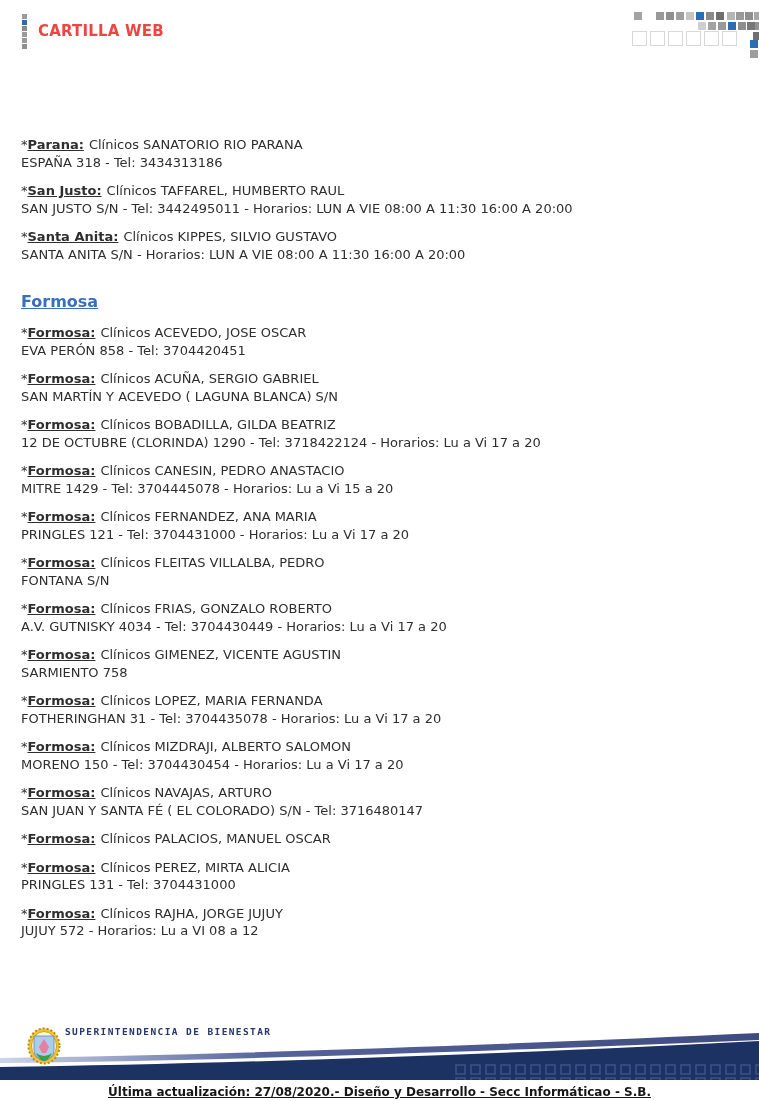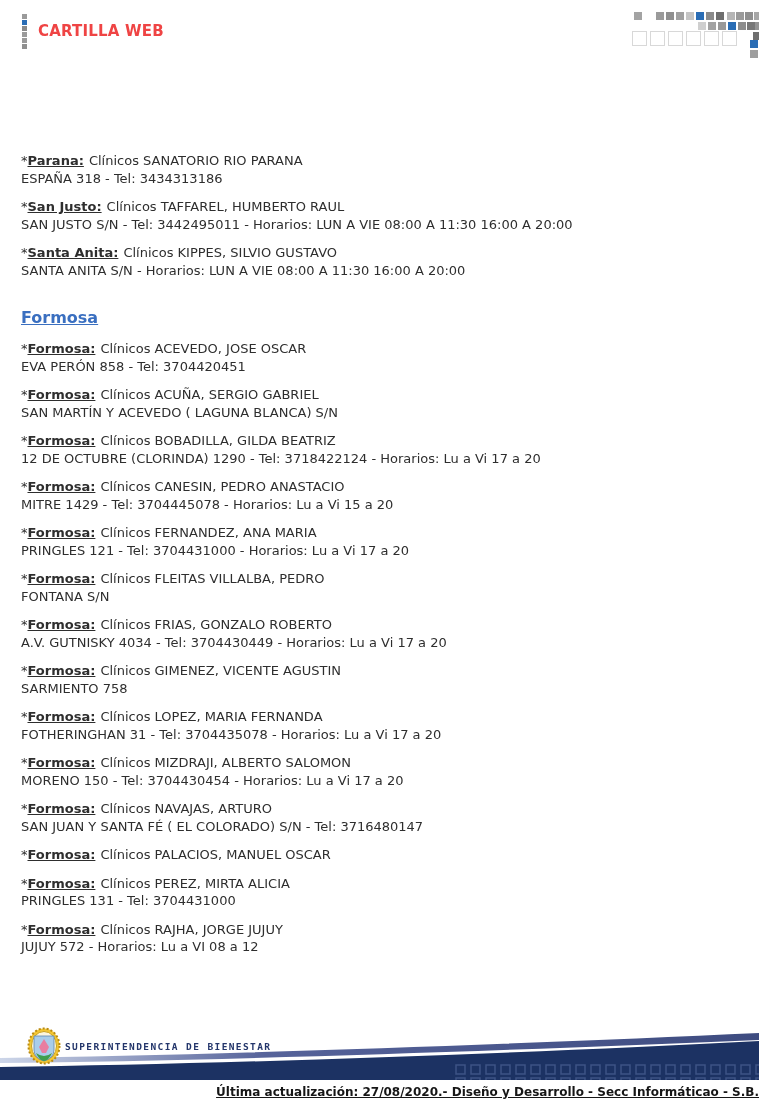--- a/index.html
+++ b/index.html
@@ -15,35 +15,35 @@
     color:#ef4444;letter-spacing:.2px;}
   .mosaic-fill{position:absolute;left:634px;top:12px;width:8px;height:8px;background:#a3a3a3;
     box-shadow:22px 0 #9a9a9a,32px 0 #8f8f8f,42px 0 #a0a0a0,52px 0 #c4c4c4,
       62px 0 #2a6db5,72px 0 #8a8a8a,82px 0 #6e6e6e,
       93px 0 #b5b5b5,102px 0 #9a9a9a,111px 0 #8f8f8f,120px 0 #a7a7a7,
       64px 10px #cfcfcf,74px 10px #a3a3a3,84px 10px #999999,94px 10px #2a6db5,
       104px 10px #8d8d8d,113px 10px #777777,121px 10px #949494,
       119px 20px #6f6f6f,116px 28px #2a6db5,116px 38px #9e9e9e;}
   .mosaic-outline{position:absolute;top:31px;width:13px;height:13px;border:1px solid #d8d8d8;background:#fff;}
   
-  .main{position:absolute;left:21px;top:152px;width:705px;}
+  .main{position:absolute;left:21px;top:136px;width:705px;}
   .entry{margin:0 0 11px 0;}
   .line{font-size:13px;line-height:17.5px;color:#2e2e2e;}
   .star{color:#2e2e2e;}
   .place{font-weight:bold;text-decoration:underline;margin-right:5px;}
   .section-heading{display:inline-block;color:#3a6fc0;font-weight:bold;font-size:16px;
     text-decoration:underline;margin:18px 0 13px 0;cursor:pointer;}
   .group{margin:0;}
   
   .footer{position:absolute;left:0;bottom:0;width:759px;height:70px;}
   .footer-wave{position:absolute;left:0;bottom:18px;width:759px;height:52px;display:block;}
   .footer-logo{position:absolute;left:27px;bottom:36px;width:34px;height:38px;}
-  .footer-org{position:absolute;left:65px;bottom:49px;font-family:"DejaVu Sans Mono",monospace;
+  .footer-org{position:absolute;left:65px;bottom:64px;font-family:"DejaVu Sans Mono",monospace;
     font-size:9.5px;font-weight:bold;letter-spacing:1.4px;color:#24366b;text-align:center;}
-  .footer-note{position:absolute;left:0;bottom:2px;width:759px;text-align:right;
+  .footer-note{position:absolute;left:0;bottom:2px;width:759px;text-align:center;
     font-size:12px;font-weight:bold;color:#161616;text-decoration:underline;}
 </style>
 </head>
 <body>
 
 <div class="header">
   <div class="brand-squares"></div>
   <div class="brand-title">CARTILLA WEB</div>
   <div>
     <div class="mosaic-fill"></div>

